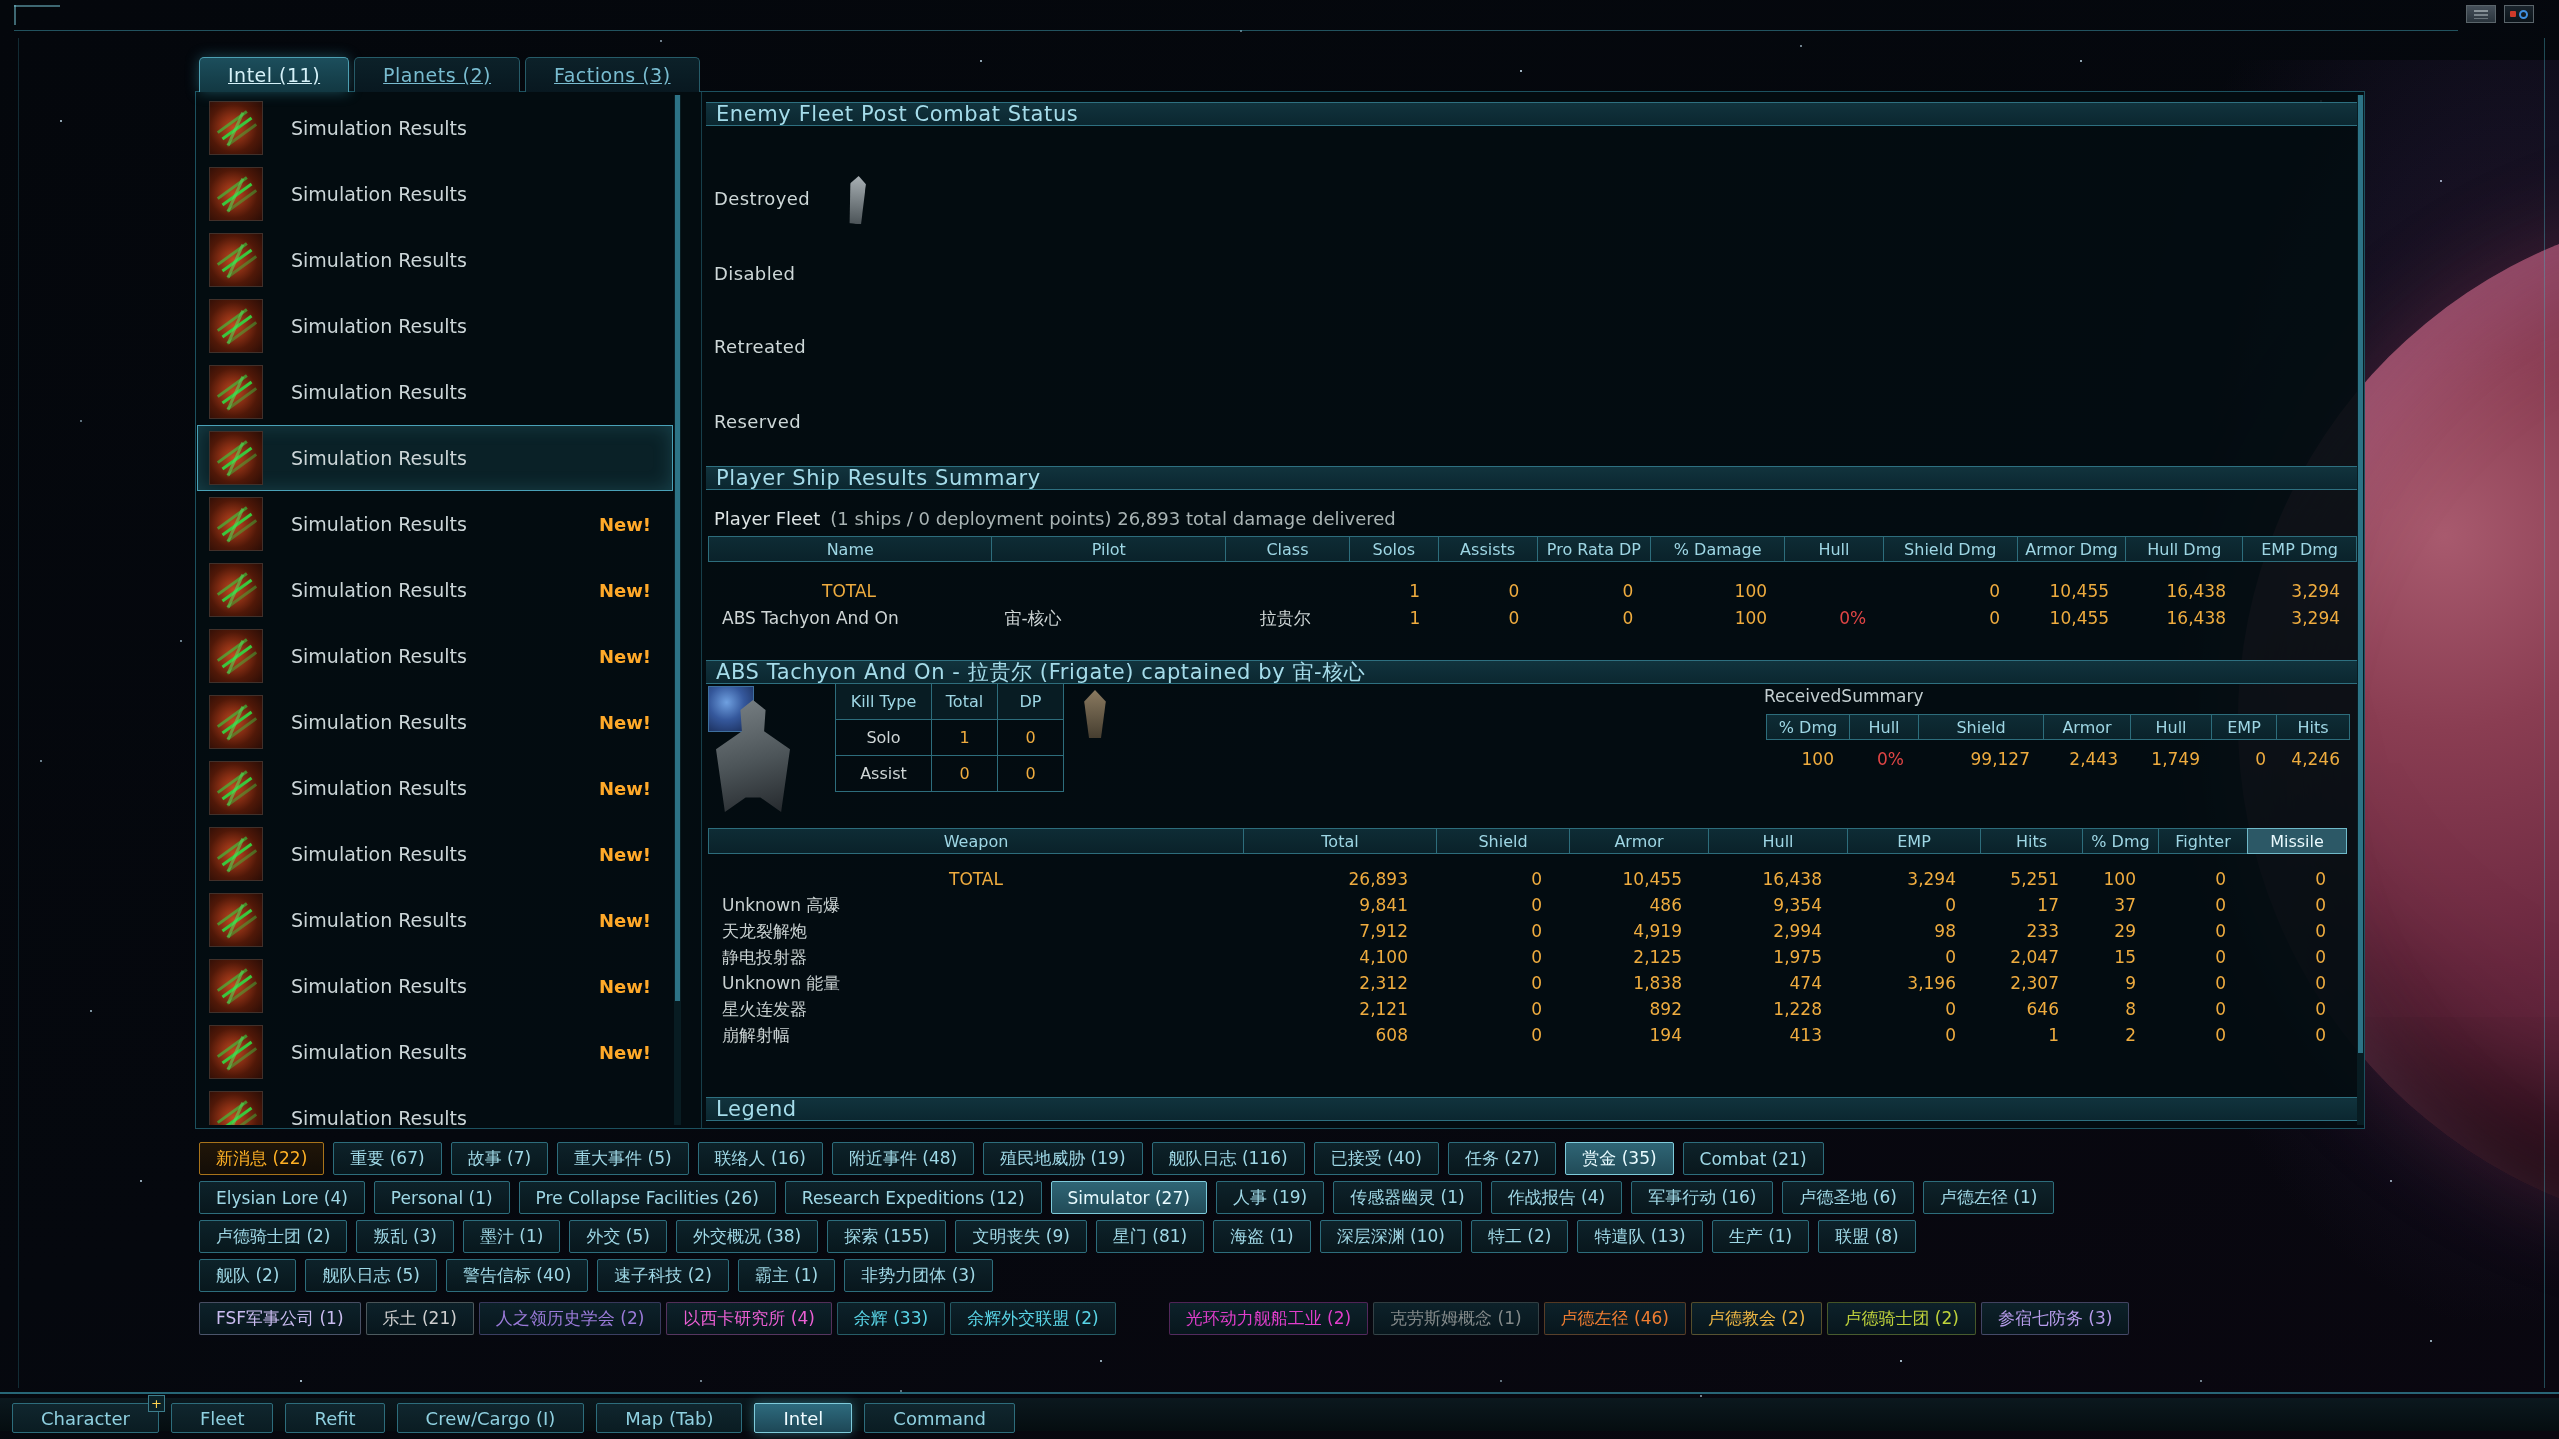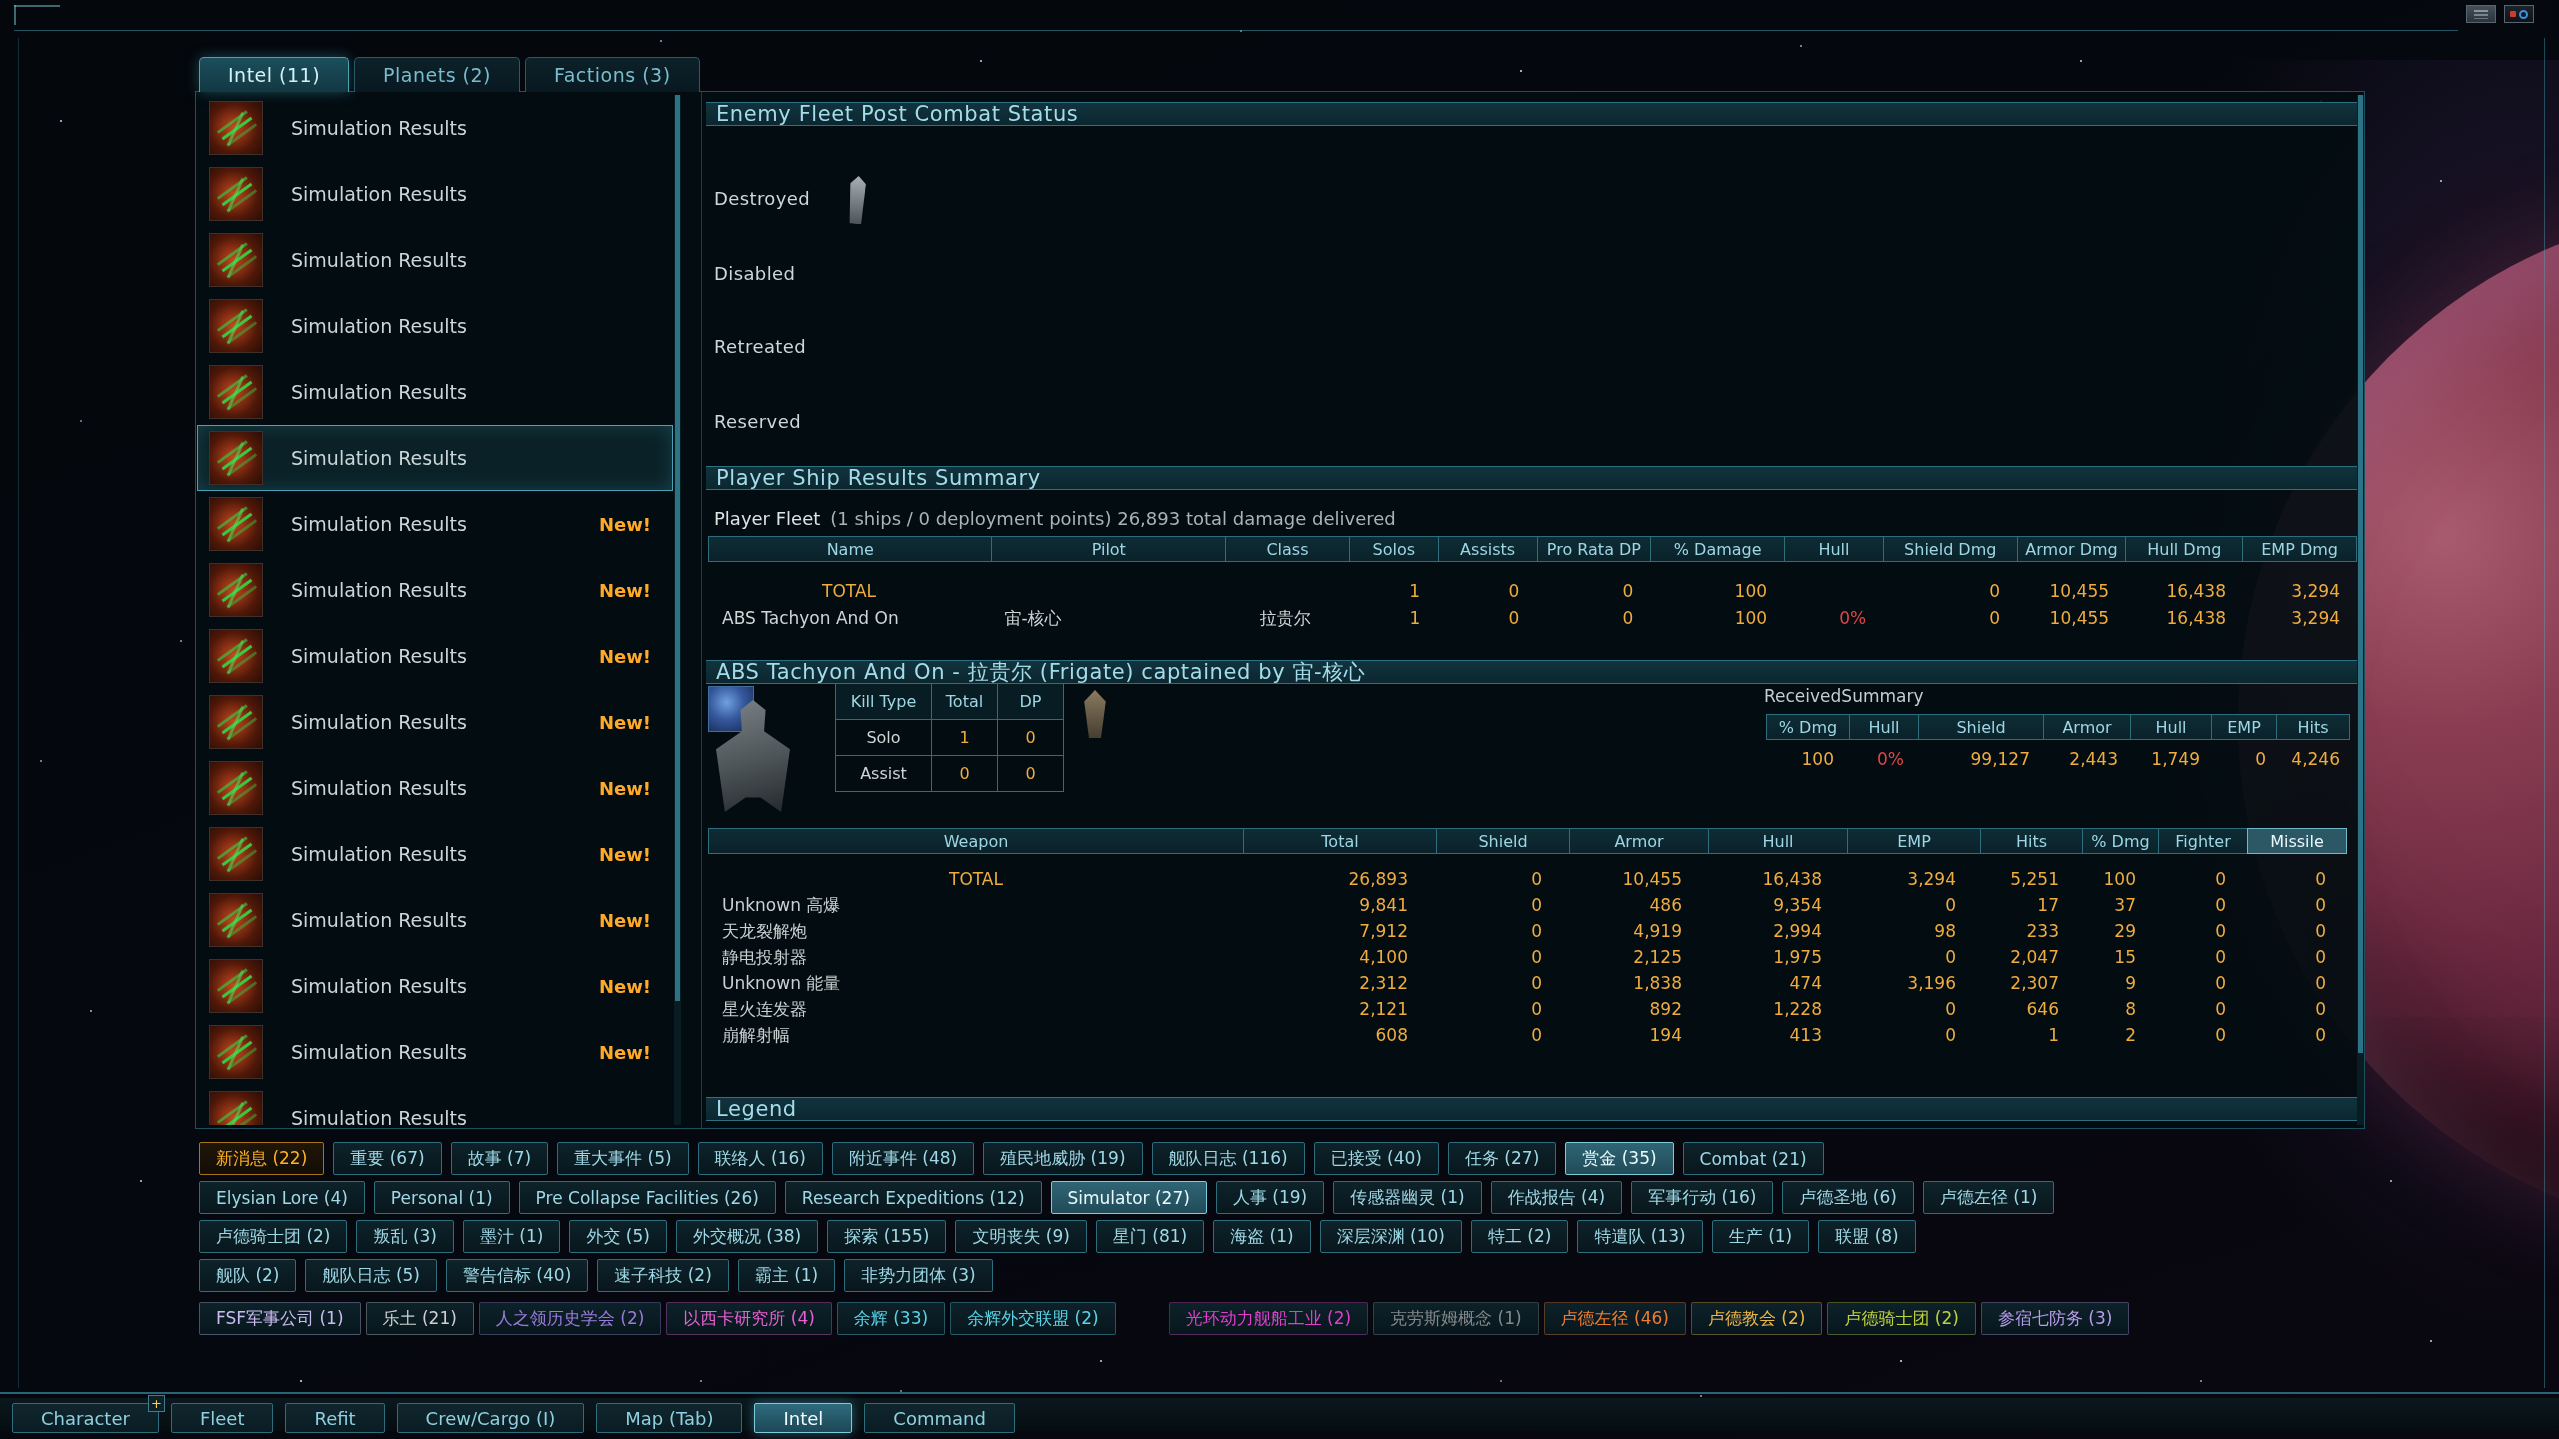--- a/index.html
+++ b/index.html
@@ -39,21 +39,21 @@
   .ring-blue { width:9px; height:9px; border:2px solid #3f8fe0; border-radius:50%; }
   .grid-glyph { width:14px; height:9px; background:
       linear-gradient(#8a949a,#8a949a) 0 0/14px 2px no-repeat,
       linear-gradient(#79838a,#79838a) 0 4px/14px 2px no-repeat,
       linear-gradient(#69737a,#69737a) 0 8px/14px 1px no-repeat; }
 
   
   .tabs { position:absolute; left:199px; top:57px; display:flex; gap:5px; z-index:4; }
   .tab { height:35px; padding:0 28px; display:flex; align-items:center; font-size:19px; letter-spacing:0.5px;
     color:#79bcd0; background:linear-gradient(#0c2129,#081820); border:1px solid #265b68; border-bottom:none;
-    border-radius:5px 5px 0 0; cursor:pointer; }
+    border-radius:5px 5px 0 0; cursor:pointer;text-decoration:underline; }
   .tab.selected { color:#d5f1f8; background:linear-gradient(#1c4e5c,#123842); border-color:#4d9fb2;
     box-shadow:0 0 14px rgba(70,190,215,0.35); }
 
   
   .content-panel { position:absolute; left:195px; top:91px; width:2170px; height:1038px;
     background:rgba(3,13,17,0.93); border:1px solid #1c515f; z-index:3; }
   .vdivider { position:absolute; left:505px; top:0; height:100%; border-left:1px solid #173f4a; }
 
   
   .intel-list { position:absolute; left:1px; top:3px; width:476px; height:1030px; overflow:hidden; }

